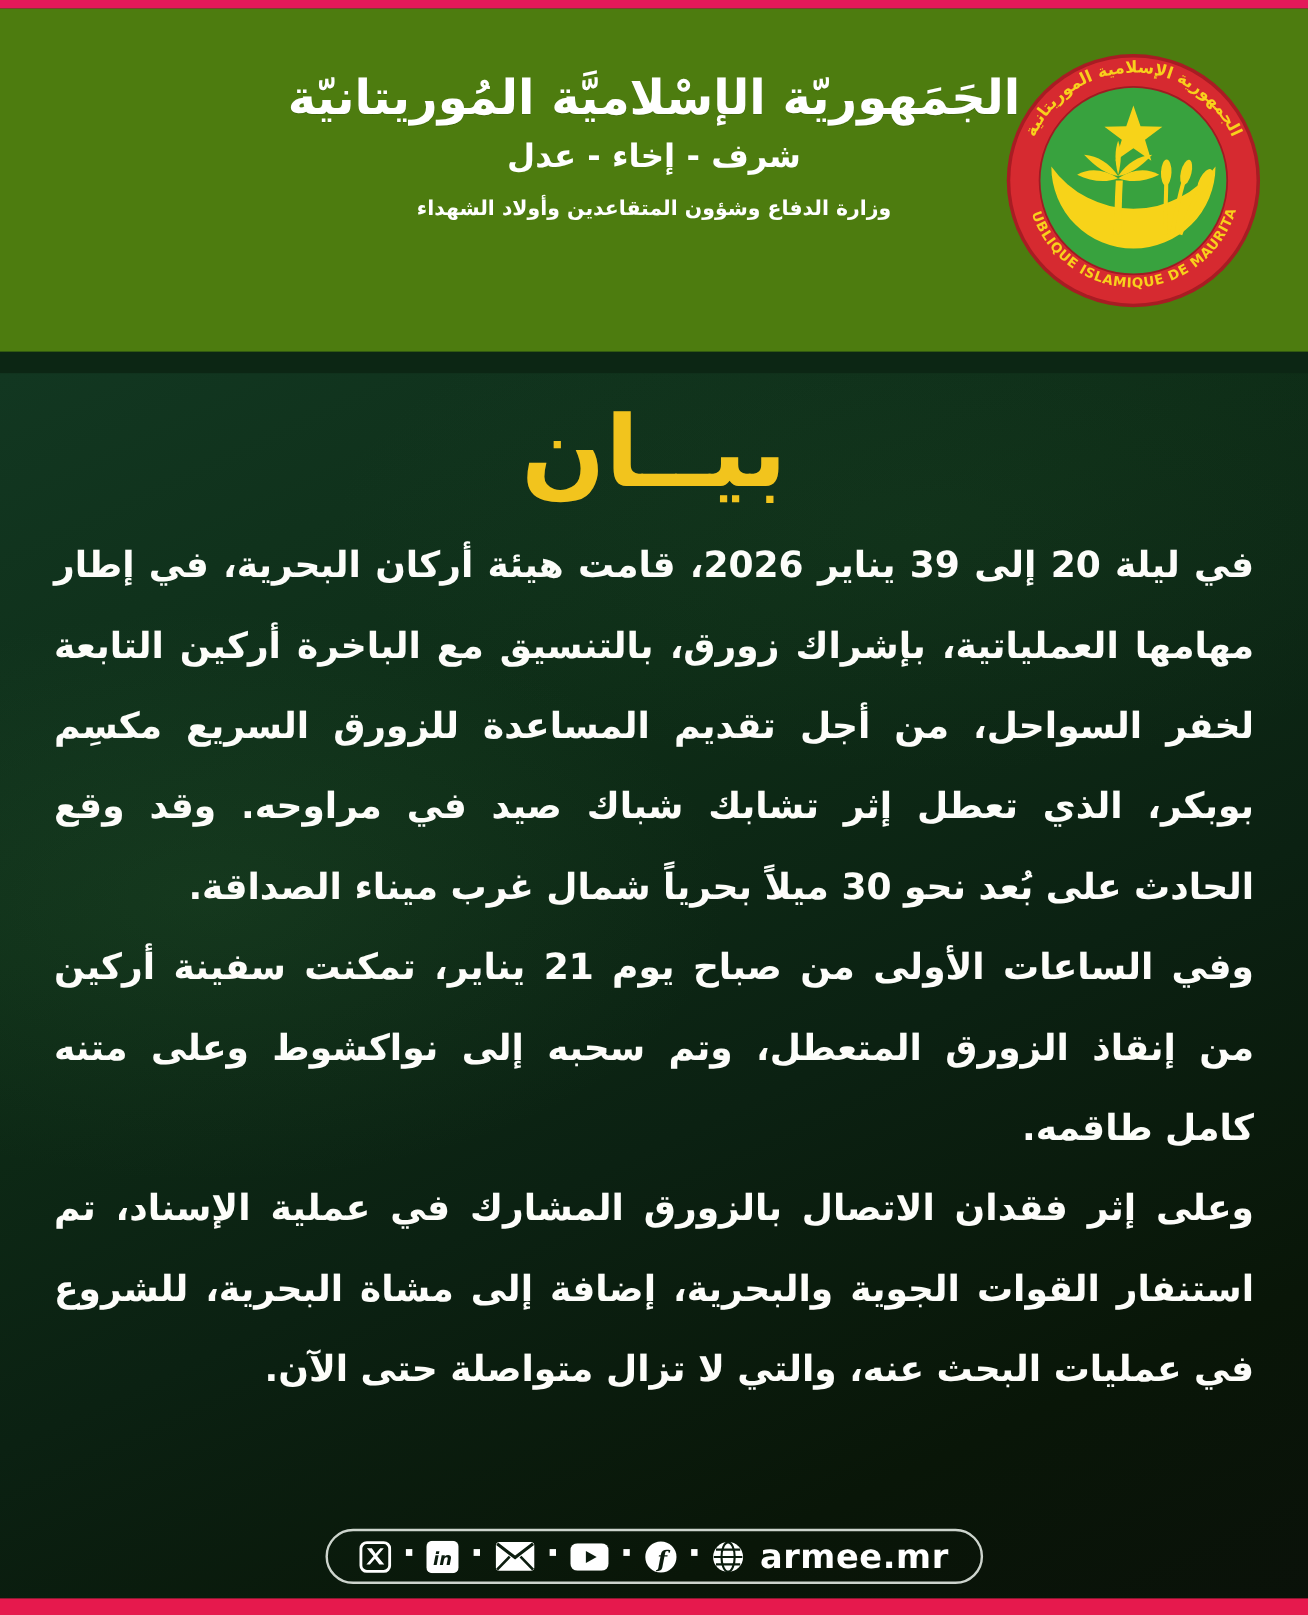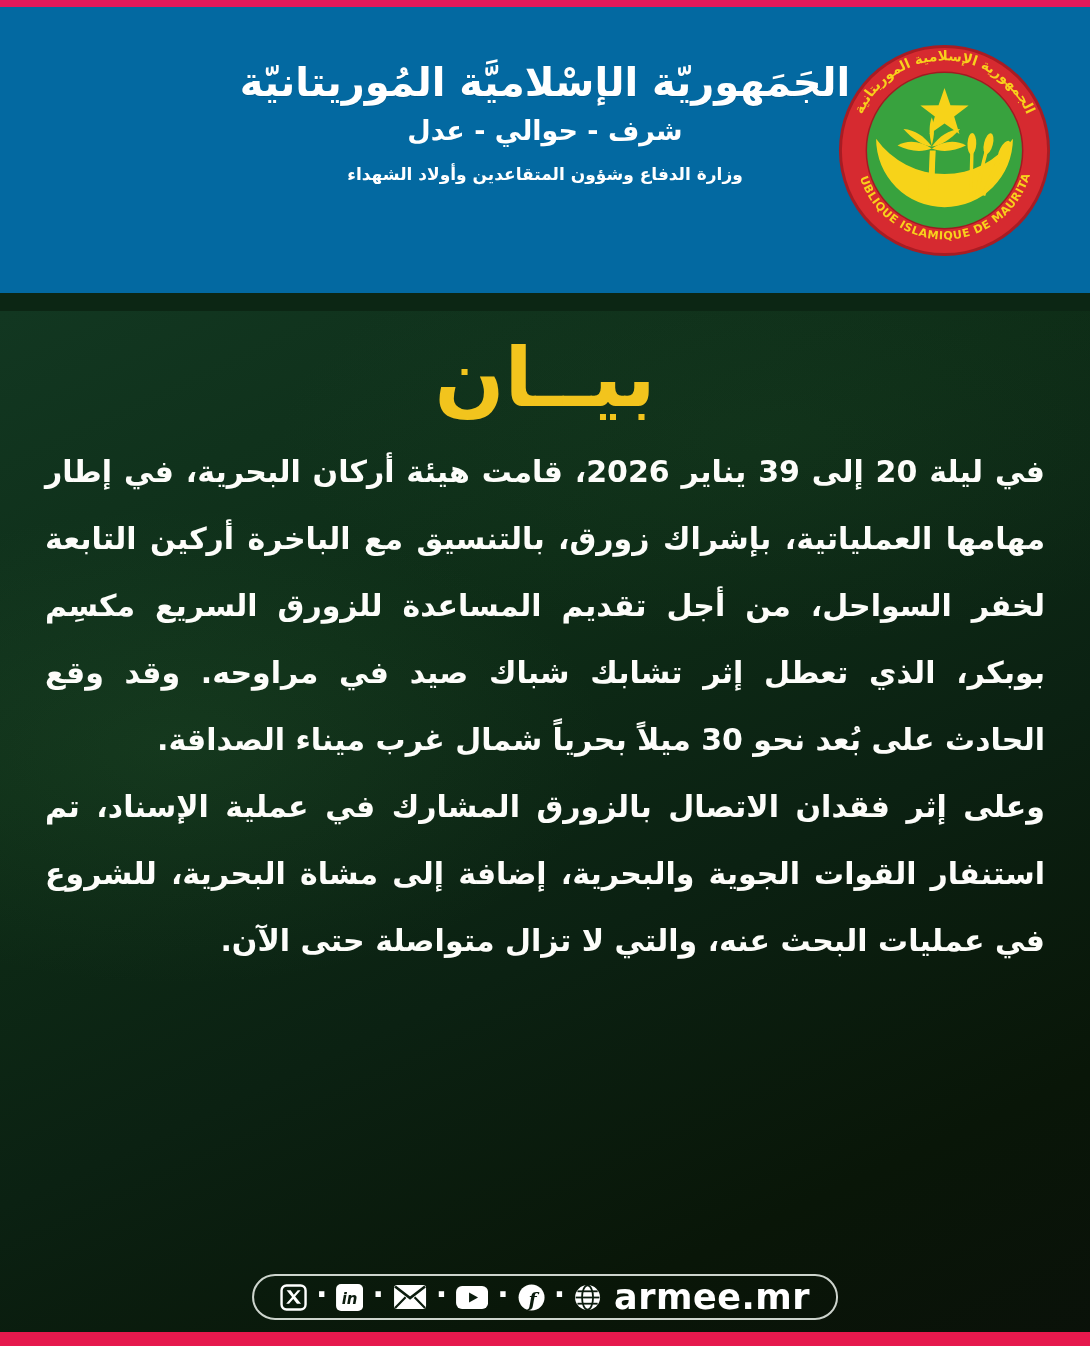--- a/index.html
+++ b/index.html
@@ -18,21 +18,21 @@
   
   .strip { position: absolute; left: 0; width: 100%; }
   .strip.top    { top: 0; height: 7px;  background: #e4195a; z-index: 5; }
   .strip.bottom { bottom: 0; height: 14px; background: #e6194d; z-index: 5; }
 
   
   .header-band {
     position: absolute;
     top: 7px; left: 0;
     width: 100%; height: 286px;
-    background: #0369a1;
+    background: #4d7c0f;
   }
   .header-text {
     position: absolute;
     top: 0; left: 0; right: 0;
     padding-top: 52px;
     text-align: center;
     color: #ffffff;
     direction: rtl;
   }
   .republic {
@@ -114,40 +114,40 @@
   .social-bar .icon svg { display: block; }
   .social-bar .dot {
     color: #ffffff;
     font-size: 30px;
     font-weight: bold;
     line-height: 1;
     transform: translateY(-2px);
   }
   .website {
     color: #ffffff;
-    font-size: 35px;
+    font-size: 28px;
     font-weight: bold;
     letter-spacing: 0.5px;
     margin-left: 4px;
   }
 
   .seal-ar-text { font-size: 14px; font-weight: bold; fill: #f8d11c; }
   .seal-fr-text { font-size: 11.5px; font-weight: bold; fill: #f8d11c; letter-spacing: 0.6px; }
 </style>
 </head>
 <body>
 
 <div class="page">
 
   <div class="strip top"></div>
 
   <header class="header-band">
     <div class="header-text">
       <div class="republic">الجَمَهوريّة الإسْلاميَّة المُوريتانيّة</div>
-      <div class="motto">شرف - حوالي - عدل</div>
+      <div class="motto">شرف - إخاء - عدل</div>
       <div class="ministry">وزارة الدفاع وشؤون المتقاعدين وأولاد الشهداء</div>
     </div>
 
     <div class="seal">
       <svg viewBox="0 0 220 220">
         <circle cx="110" cy="110" r="108" fill="#a81c23"></circle>
         <circle cx="110" cy="110" r="105" fill="#d62a30"></circle>
         <circle cx="110" cy="110" r="80" fill="#38a23e" stroke="#a01b22" stroke-width="1.5"></circle>
         <path id="sealArcTop" d="M 21.1 86.2 A 92 92 0 0 1 198.9 86.2" fill="none"></path>
         <path id="sealArcBottom" d="M 22.1 133.6 A 91 91 0 0 0 197.9 133.6" fill="none"></path>
@@ -176,20 +176,21 @@
           <ellipse cx="138" cy="97" rx="4.5" ry="11" transform="rotate(2 138 97)"></ellipse>
         </g>
       </svg>
     </div>
   </header>
 
   <main class="statement-body">
     <h1 class="statement-title">بيــان</h1>
     <div class="statement-paragraphs" lang="ar">
         <p>في ليلة 20 إلى 39 يناير 2026، قامت هيئة أركان البحرية، في إطار مهامها العملياتية، بإشراك زورق، بالتنسيق مع الباخرة أركين التابعة لخفر السواحل، من أجل تقديم المساعدة للزورق السريع مكسِم بوبكر، الذي تعطل إثر تشابك شباك صيد في مراوحه. وقد وقع الحادث على بُعد نحو 30 ميلاً بحرياً شمال غرب ميناء الصداقة.</p>
+        <p>وفي الساعات الأولى من صباح يوم 21 يناير، تمكنت سفينة أركين من إنقاذ الزورق المتعطل، وتم سحبه إلى نواكشوط وعلى متنه كامل طاقمه.</p>
         <p>وعلى إثر فقدان الاتصال بالزورق المشارك في عملية الإسناد، تم استنفار القوات الجوية والبحرية، إضافة إلى مشاة البحرية، للشروع في عمليات البحث عنه، والتي لا تزال متواصلة حتى الآن.</p>
       </div>
 
     <div class="social-bar">
       <span class="icon">
         <svg width="27" height="27" viewBox="0 0 27 27">
           <rect x="1.5" y="1.5" width="24" height="24" rx="5" fill="none" stroke="#ffffff" stroke-width="2.4"></rect>
           <path fill="#ffffff" d="M6.5 6.2h4.1l3.2 4.6 3.9-4.6h2.9l-5.5 6.4 5.9 7.2h-4.1l-3.7-4.9-4.2 4.9H6.1l5.9-6.9z"></path>
         </svg>
       </span>

